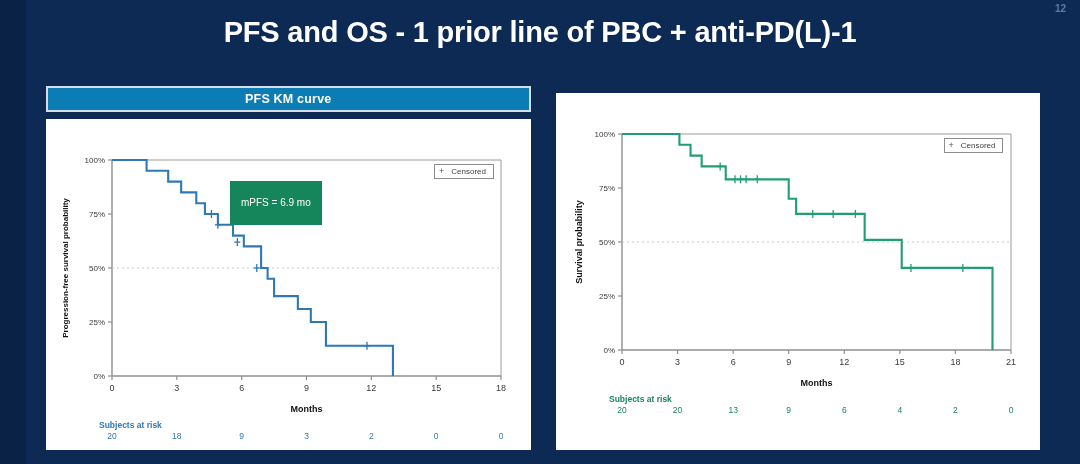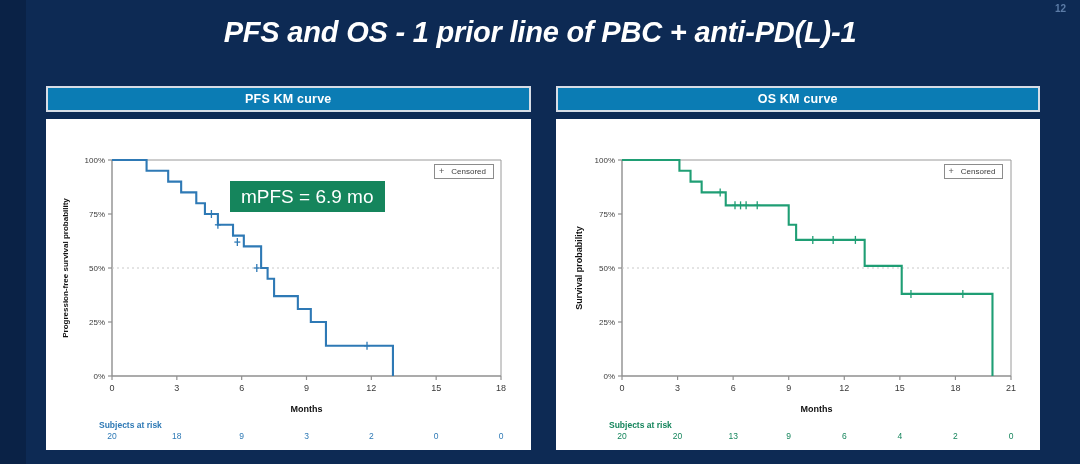--- a/index.html
+++ b/index.html
@@ -28,21 +28,20 @@
   }
   .slide-title {
     position: absolute;
     left: 0; top: 16px;
     width: 1080px;
     text-align: center;
     color: #ffffff;
     font-size: 29px;
     font-weight: bold;
     letter-spacing: -0.2px;
-    font-style: italic;
   }
   .panels {
     position: absolute;
     left: 46px; top: 86px;
     width: 994px; height: 364px;
     display: flex;
     gap: 25px;
   }
   .panel {
     width: 486px;
@@ -82,22 +81,22 @@
     display: flex;
     align-items: center;
     gap: 7px;
     line-height: 1;
   }
   .legend-plus { font-size: 9px; color: #555; }
   .median-badge {
     position: absolute;
     background: #15855c;
     color: #ffffff;
-    font-size: 19px;
-    padding: 6px 11px;
+    font-size: 10px;
+    padding: 17px 11px;
     line-height: 1;
     white-space: nowrap;
     text-align: right;
   }
 </style>
 </head>
 <body>
 
 <div class="edge-strip"></div>
 
@@ -176,21 +175,20 @@
       </div>
       <div class="legend-box" id="legend-pfs" style="left: 388px; top: 45px;">
         <span class="legend-plus">+</span>
         <span>Censored</span>
       </div>
       <div class="median-badge" id="badge-pfs" style="left: 184px; top: 62px;">mPFS = 6.9 mo</div>
     </div>
   </div>
 
   <div class="panel">
-    <div class="panel-header">OS KM curve</div>
     <div class="panel-body">
       <div class="chart-area">
         <svg class="km" id="svg-os" width="486" height="331">
             <line x1="66" y1="41" x2="455" y2="41" stroke="#9a9a9a" stroke-width="1"></line>
             <line x1="455" y1="41" x2="455" y2="257" stroke="#9a9a9a" stroke-width="1"></line>
             <line x1="66" y1="41" x2="66" y2="257" stroke="#8f8f8f" stroke-width="1.4"></line>
             <line x1="66" y1="257" x2="455" y2="257" stroke="#8f8f8f" stroke-width="1.4"></line>
             <line x1="66" y1="149" x2="455" y2="149" stroke="#c9c9c9" stroke-width="1" stroke-dasharray="2,3"></line>
             <line x1="62" y1="257" x2="66" y2="257" stroke="#8f8f8f" stroke-width="1.2"></line>
             <text x="59" y="260" text-anchor="end" font-size="8" fill="#3a3a3a" font-family="&quot;Liberation Sans&quot;, sans-serif">0%</text>

